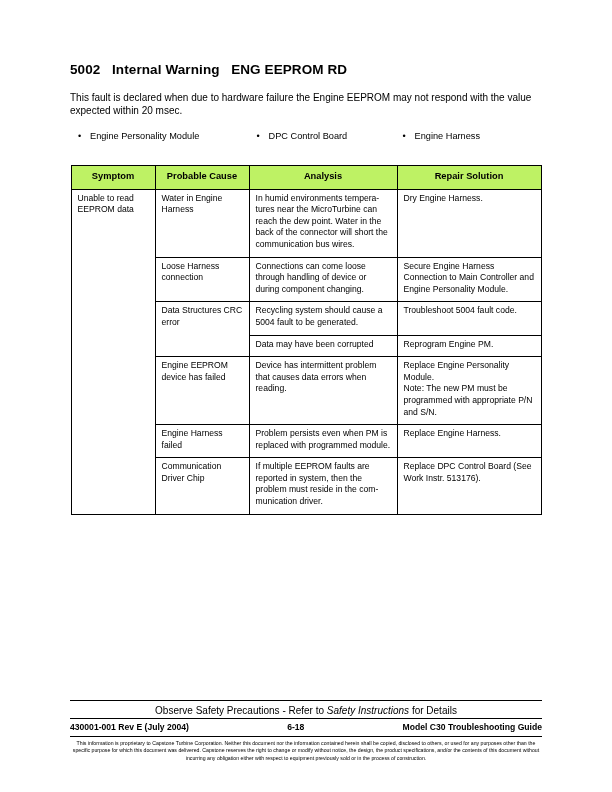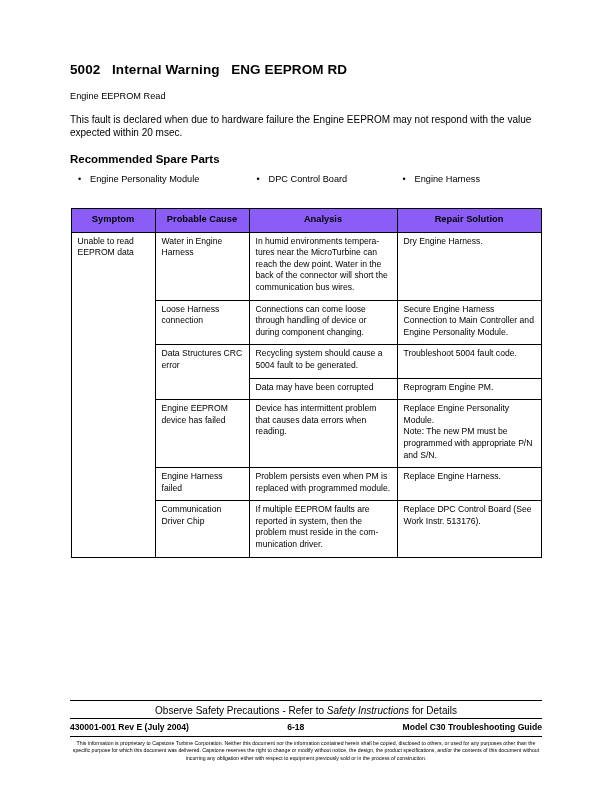--- a/index.html
+++ b/index.html
@@ -74,21 +74,21 @@
     vertical-align: top;
     font-size: 8.6px;
     line-height: 11.6px;
     padding: 3px 6px 6px 6px;
   }
   table.ts th {
     text-align: center;
     font-weight: bold;
     font-size: 9.3px;
     padding: 5px 4px 6px 4px;
-    background: #8b5cf6;
+    background: #bef264;
   }
   col.c0 { width: 84px; }
   col.c1 { width: 94px; }
   col.c2 { width: 148px; }
   col.c3 { width: 144px; }
   td.sym { text-align: left; }
 
   .footer-rule-top {
     position: absolute;
     left: 70px;
@@ -141,25 +141,23 @@
     color: #000;
   }
 </style>
 </head>
 <body>
 
 <div class="page">
 
   <h1 class="fault-title">5002   Internal Warning   ENG EEPROM RD</h1>
 
-  <div class="subline">Engine EEPROM Read</div>
 
   <div class="desc">This fault is declared when due to hardware failure the Engine EEPROM may not respond with the value expected within 20 msec.</div>
 
-  <div class="spare-head">Recommended Spare Parts</div>
 
   <div class="spare-list">
     <div class="spare-item sp0">
       <span class="bullet">•</span>
       <span>Engine Personality Module</span>
     </div>
     <div class="spare-item sp1">
       <span class="bullet">•</span>
       <span>DPC Control Board</span>
     </div>

